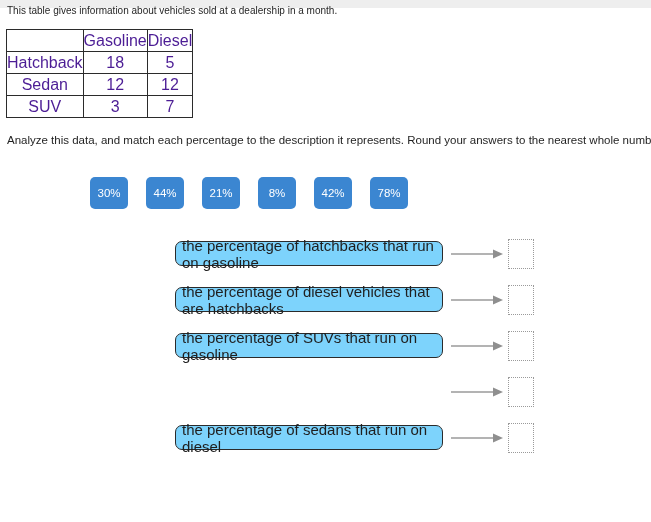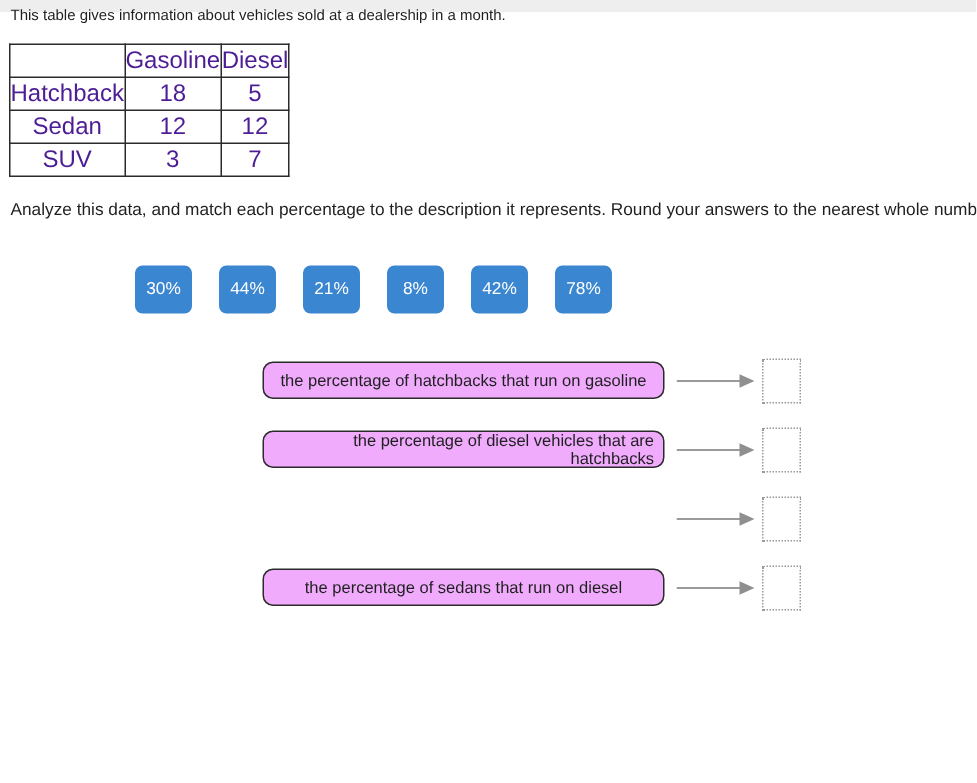--- a/index.html
+++ b/index.html
@@ -97,27 +97,27 @@
     height: 46px;
   }
   .desc-box {
     position: absolute;
     left: 175px;
     top: 0;
     width: 268px;
     height: 25px;
     border: 1.3px solid #2b2b2b;
     border-radius: 7px;
-    background: #f0abfc;
-    font-size: 11px;
+    background: #7dd3fc;
+    font-size: 15px;
     color: #1f1f1f;
     display: flex;
     align-items: center;
     justify-content: center;
-    text-align: right;
+    text-align: left;
     box-sizing: border-box;
     padding: 0 6px;
   }
   .arrow {
     position: absolute;
     left: 451px;
     top: 6px;
     width: 52px;
     height: 14px;
   }
@@ -190,20 +190,28 @@
 
   <div class="match-row">
     <div class="desc-box">the percentage of diesel vehicles that are hatchbacks</div>
     <svg class="arrow" viewBox="0 0 52 14">
       <line x1="0" y1="7" x2="44" y2="7" stroke="#9a9a9a" stroke-width="1.4"></line>
       <polygon points="52,7 42,2.5 42,11.5" fill="#8f8f8f"></polygon>
     </svg>
     <div class="drop-box"></div>
   </div>
 
+  <div class="match-row">
+    <div class="desc-box">the percentage of SUVs that run on gasoline</div>
+    <svg class="arrow" viewBox="0 0 52 14">
+      <line x1="0" y1="7" x2="44" y2="7" stroke="#9a9a9a" stroke-width="1.4"></line>
+      <polygon points="52,7 42,2.5 42,11.5" fill="#8f8f8f"></polygon>
+    </svg>
+    <div class="drop-box"></div>
+  </div>
 
   <div class="match-row">
     <svg class="arrow" viewBox="0 0 52 14">
       <line x1="0" y1="7" x2="44" y2="7" stroke="#9a9a9a" stroke-width="1.4"></line>
       <polygon points="52,7 42,2.5 42,11.5" fill="#8f8f8f"></polygon>
     </svg>
     <div class="drop-box"></div>
   </div>
 
   <div class="match-row">

